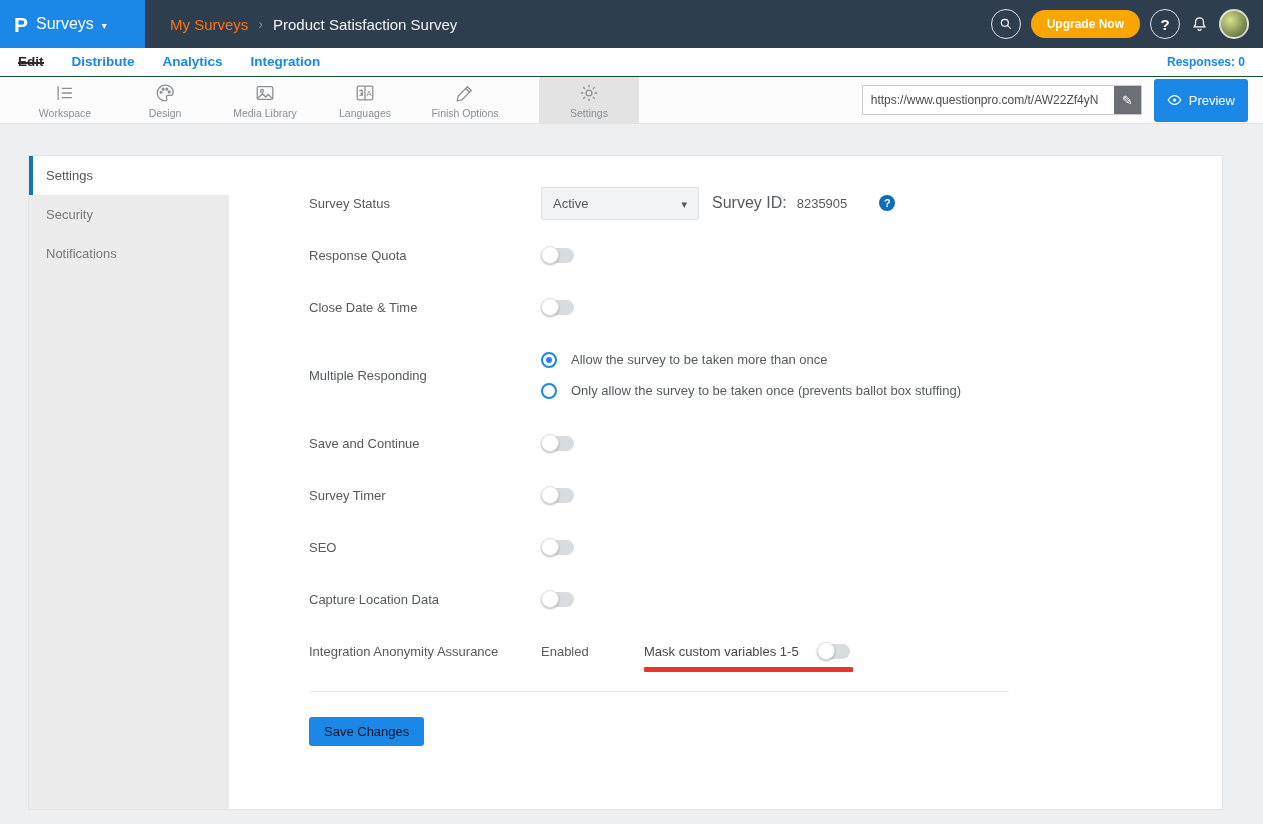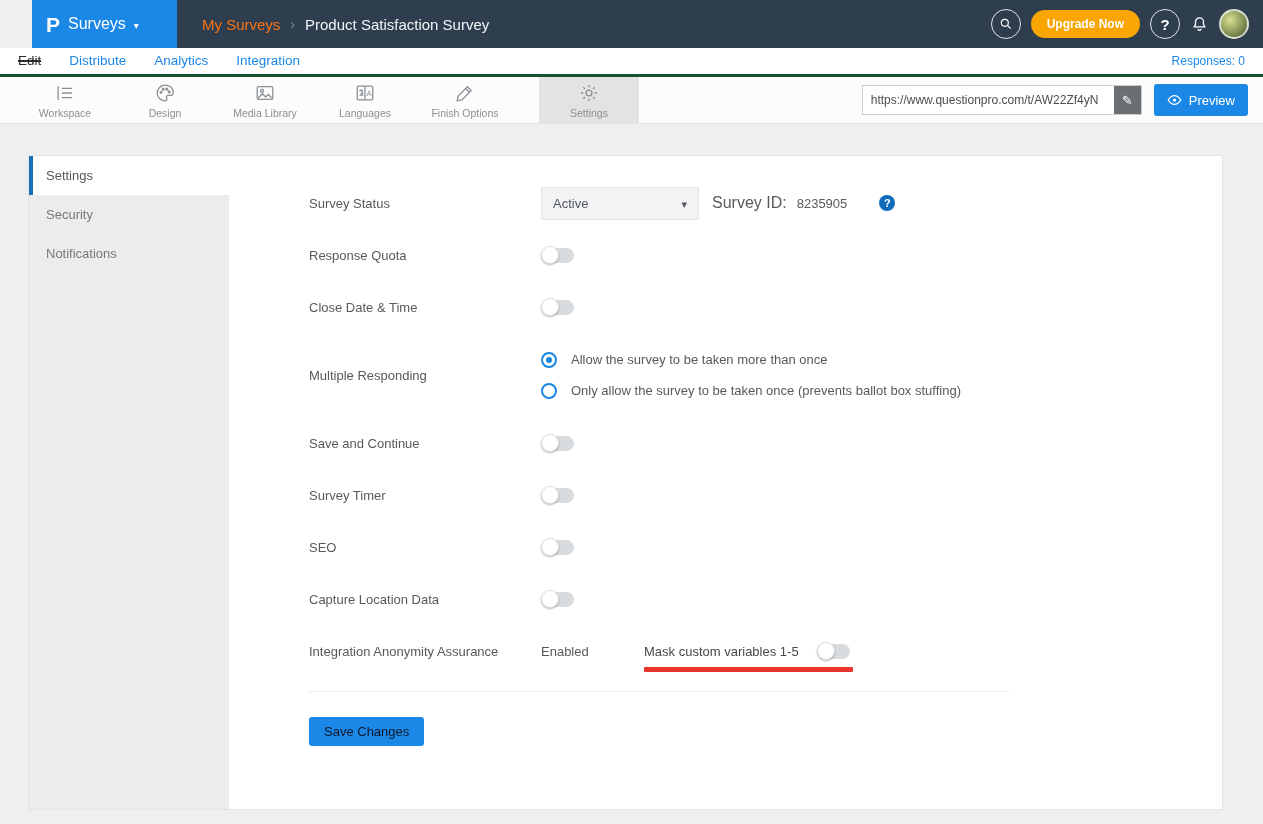--- a/index.html
+++ b/index.html
@@ -1,54 +1,54 @@
 <!DOCTYPE html>
 <html><head>
 <meta charset="utf-8">
 <style>
   * { margin:0; padding:0; box-sizing:border-box; }
   body { font-family:"Liberation Sans", sans-serif; background:#dfe1e4; }
   .page { width:1263px; height:824px; position:relative; background:#edeff1; overflow:hidden; }
 
   
-  .topbar { height:48px; background:#2e3e4e; display:flex; align-items:center;margin-left:32px; }
+  .topbar { height:48px; background:#2e3e4e; display:flex; align-items:center; }
   .brand { width:145px; height:48px; background:#1b87e6; display:flex; align-items:center; padding-left:14px; gap:8px; cursor:pointer; }
   .logo { color:#fff; font-weight:800; font-size:21px; line-height:1; }
   .logo::before { content:"P"; }
   .brand-label { color:#fff; font-size:16px; }
   .brand-caret { color:#fff; font-size:10px; margin-top:2px; }
   .brand-caret::before { content:"\25BE"; }
   .breadcrumb { display:flex; align-items:center; gap:10px; margin-left:25px; font-size:15px; }
   .crumb-parent { color:#f97316; cursor:pointer; text-decoration:none;text-align:right; }
   .crumb-sep { color:#7d8b99; font-size:14px; }
   .crumb-current { color:#f2f4f6; }
   .topbar-right { margin-left:auto; display:flex; align-items:center; gap:10px; padding-right:14px; }
   .icon-circle { width:30px; height:30px; border-radius:50%; border:1px solid rgba(255,255,255,.85); background:transparent; display:flex; align-items:center; justify-content:center; cursor:pointer; color:#fff; }
   .help-glyph::before { content:"?"; color:#fff; font-size:15px; font-weight:bold; }
   .upgrade { height:28px; border:none; border-radius:14px; background:#f9a602; color:#fff; font-size:12px; font-weight:bold; padding:0 16px; cursor:pointer; font-family:"Liberation Sans",sans-serif; }
   .bell-btn { background:transparent; border:none; cursor:pointer; display:flex; align-items:center; }
   .avatar { width:30px; height:30px; border-radius:50%; border:2px solid rgba(255,255,255,.7); background:radial-gradient(circle at 35% 35%, #d9e090, #7e8d52 60%, #46503a); cursor:pointer; }
 
   
-  .navbar { height:29px; background:#fff; border-bottom:3px solid #14532d; display:flex; align-items:stretch; padding:12px 18px; }
+  .navbar { height:29px; background:#fff; border-bottom:1px solid #14532d; display:flex; align-items:stretch; padding:12px 18px;font-weight:bold; }
   .nav-tab { display:flex; align-items:center; font-size:13.5px; color:#1b87e6; cursor:pointer; border-bottom:2px solid transparent; margin-right:28px; }
   .nav-tab.active { color:#2b2b2b; border-bottom-color:#2b2b2b; }
   .nav-right { margin-left:auto; display:flex; align-items:center; font-size:12px; color:#1b87e6; }
 
   
   .toolbar { height:47px; background:#fcfcfc; border-bottom:1px solid #e2e2e2; display:flex; align-items:stretch; padding-left:15px; }
   .tool-item { width:100px; display:flex; flex-direction:column; align-items:center; justify-content:center; gap:3px; color:#8a8f94; font-size:10.5px; cursor:pointer; }
   .tool-item.active { background:#e3e3e3; margin-left:24px; }
   .tool-item svg { display:block; }
   .toolbar-right { margin-left:auto; display:flex; align-items:center; gap:12px; padding-right:15px; }
   .url-box { display:flex; width:280px; height:30px; border:1px solid #c9cccf; background:#fff; }
   .url-input { flex:1; border:none; outline:none; font-size:12px; color:#4a4e52; padding:0 8px; font-family:"Liberation Sans",sans-serif; min-width:0; }
   .url-edit { width:27px; background:#6b6f73; border:none; cursor:pointer; color:#fff; font-size:13px; }
   .url-edit::before { content:"\270E"; }
-  .preview-btn { height:32px; background:#1b87e6; border:none; border-radius:3px; color:#fff; font-size:13px; display:flex; align-items:center; gap:7px; padding:0 13px; cursor:pointer; font-family:"Liberation Sans",sans-serif; }
+  .preview-btn { height:43px; background:#1b87e6; border:none; border-radius:3px; color:#fff; font-size:13px; display:flex; align-items:center; gap:7px; padding:0 13px; cursor:pointer; font-family:"Liberation Sans",sans-serif; }
 
   
   .main { padding:31px 40px 0 28px; }
   .card { display:flex; background:#fff; border:1px solid #e4e4e4; min-height:655px; }
   .side { width:200px; background:#ececec; flex-shrink:0; display:flex; flex-direction:column; }
   .side-item { height:39px; line-height:39px; padding-left:17px; font-size:13px; color:#76797c; cursor:pointer; position:relative; }
   .side-item.active { background:#fff; color:#55585b; }
   .side-item.active::before { content:""; position:absolute; left:0; top:0; bottom:0; width:4px; background:#1673b6; }
 
   .form { flex:1; padding:21px 40px 30px 80px; }

